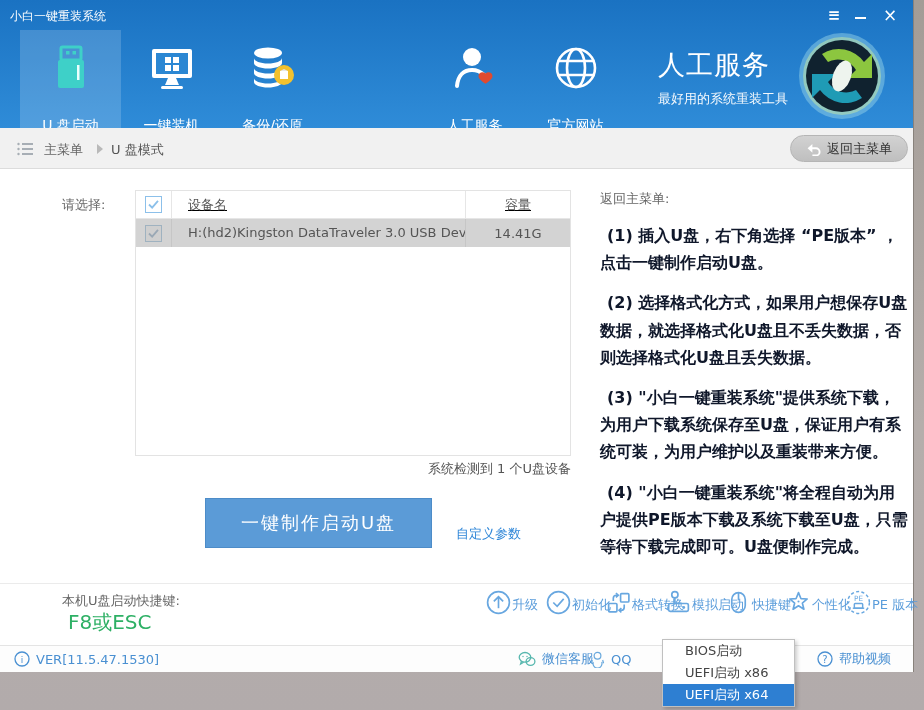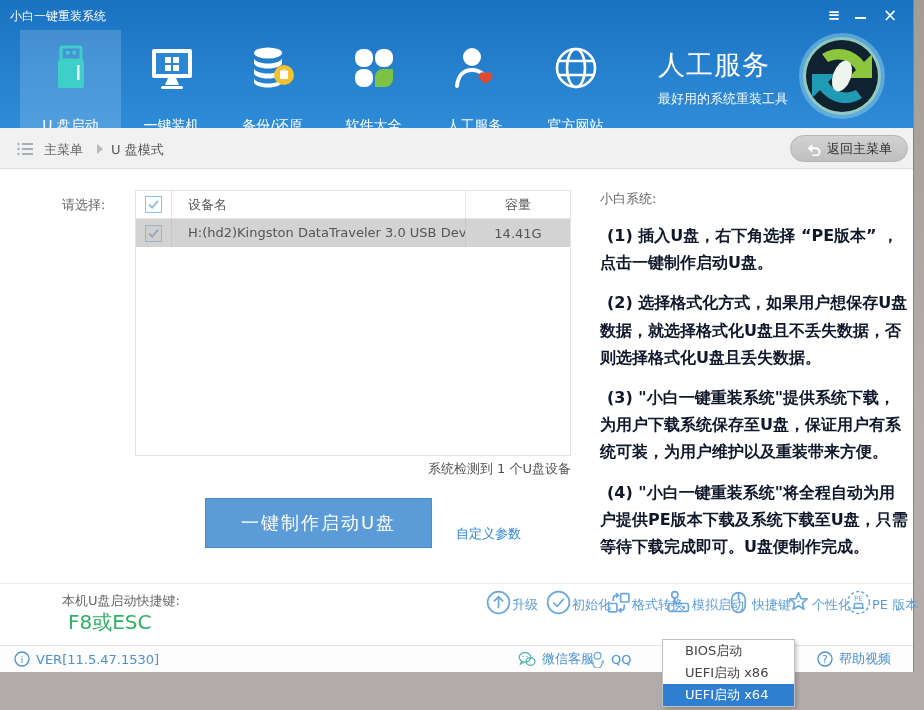--- a/index.html
+++ b/index.html
@@ -46,21 +46,21 @@
               background:linear-gradient(180deg,#d2d2d2,#bfbfbf); border:1px solid #b5b5b5;
               color:#333; font-size:13px; text-align:center; line-height:25px; cursor:pointer; }
   .back-btn svg { vertical-align:-3px; margin-right:5px; }
 
   
   .main { position:absolute; left:0; top:169px; width:913px; height:414px; background:#fff;padding-left:16px; }
   .select-prompt { position:absolute; left:62px; top:27px; font-size:13px; color:#666; }
 
   .device-table { position:absolute; left:135px; top:21px; width:436px; height:266px;
                   border:1px solid #e3e3e3; background:#fff; }
-  .dt-header { display:flex; height:28px; border-bottom:1px solid #e6e6e6; align-items:center; }
+  .dt-header { display:flex; height:28px; border-bottom:1px solid #e6e6e6; align-items:center;text-decoration:underline; }
   .dt-row { display:flex; height:28px; background:#d3d3d3; align-items:center; cursor:pointer; }
   .cell-check { width:36px; display:flex; justify-content:center; border-right:1px solid #e6e6e6; height:100%; align-items:center; }
   .dt-row .cell-check { border-right:1px solid #c6c6c6; }
   .cell-name { flex:1; padding-left:16px; font-size:13px; color:#555; border-right:1px solid #e6e6e6; height:100%; line-height:27px;
                white-space:nowrap; overflow:hidden; }
   .dt-row .cell-name { border-right:1px solid #c6c6c6; }
   .cell-cap { width:104px; text-align:center; font-size:13px; color:#555; }
   .checkbox { width:17px; height:17px; border:1px solid #8cc0ea; background:#fff; display:flex;
               align-items:center; justify-content:center; cursor:pointer; }
   .checkbox.row-cb { border:1px solid #9fb2c0; background:#cfcfcf; }
@@ -155,31 +155,20 @@
             <path d="M5 24 c0 3 6.3 5.5 14 5.5 S33 27 33 24 v5 c0 3-6.3 5.5-14 5.5 S5 32 5 29 z" fill="#fff"></path>
             <path d="M5 34 c0 3 6.3 5.5 14 5.5 S33 37 33 34 v4 c0 3-6.3 5.5-14 5.5 S5 41 5 38 z" fill="#fff"></path>
             <circle cx="35" cy="31" r="10" fill="#f2c12e"></circle>
             <rect x="31" y="27" width="8" height="8" fill="#fff"></rect>
             <path d="M31 27 l4 -2 4 2 z" fill="#e7e7e7"></path>
           </svg>
         </span>
         <span class="nav-label">备份/还原</span>
       </div>
 
-      <div class="nav-item" style="left:323px">
-        <span class="nav-icon">
-          <svg viewBox="0 0 48 48" width="48" height="48">
-            <rect x="5" y="5" width="18" height="18" rx="8" fill="#fff"></rect>
-            <rect x="25" y="5" width="18" height="18" rx="8" fill="#fff"></rect>
-            <rect x="5" y="25" width="18" height="18" rx="8" fill="#fff"></rect>
-            <path d="M25 33 a8 8 0 0 1 8 -8 h10 v10 a8 8 0 0 1 -8 8 h-10 z" fill="#7dc242"></path>
-          </svg>
-        </span>
-        <span class="nav-label">软件大全</span>
-      </div>
 
       <div class="nav-item" style="left:424px">
         <span class="nav-icon">
           <svg viewBox="0 0 48 48" width="48" height="48">
             <circle cx="21" cy="13" r="9" fill="#fff"></circle>
             <path d="M6 42 c1 -11 7 -16 15 -16 c5 0 9 2 12 5" stroke="#fff" stroke-width="4" fill="none" stroke-linecap="round"></path>
             <path d="M34.5 29.5 c-2.8 -2.6 -7 -0.7 -7 2.4 c0 3.2 4.2 5.8 7 7.8 c2.8 -2 7 -4.6 7 -7.8 c0 -3.1 -4.2 -5 -7 -2.4 z" fill="#e04a2f"></path>
           </svg>
         </span>
         <span class="nav-label">人工服务</span>
@@ -262,21 +251,21 @@
           <span class="cell-cap">14.41G</span>
         </div>
       </div>
 
       <div class="detected-text">系统检测到 1 个U盘设备</div>
 
       <button class="make-btn">一键制作启动U盘</button>
       <span class="custom-link">自定义参数</span>
 
       <div class="instructions">
-        <div class="instr-title">小白系统:</div>
+        <div class="instr-title">返回主菜单:</div>
         <p class="instr-step">(1) 插入U盘，右下角选择 “PE版本” ，点击一键制作启动U盘。</p>
         <p class="instr-step">(2) 选择格式化方式，如果用户想保存U盘数据，就选择格式化U盘且不丢失数据，否则选择格式化U盘且丢失数据。</p>
         <p class="instr-step">(3) "小白一键重装系统"提供系统下载，为用户下载系统保存至U盘，保证用户有系统可装，为用户维护以及重装带来方便。</p>
         <p class="instr-step">(4) "小白一键重装系统"将全程自动为用户提供PE版本下载及系统下载至U盘，只需等待下载完成即可。U盘便制作完成。</p>
       </div>
     </div>
 
     <div class="bottombar">
       <span class="hotkey-label">本机U盘启动快捷键:</span>
       <span class="hotkey-value">F8或ESC</span>

